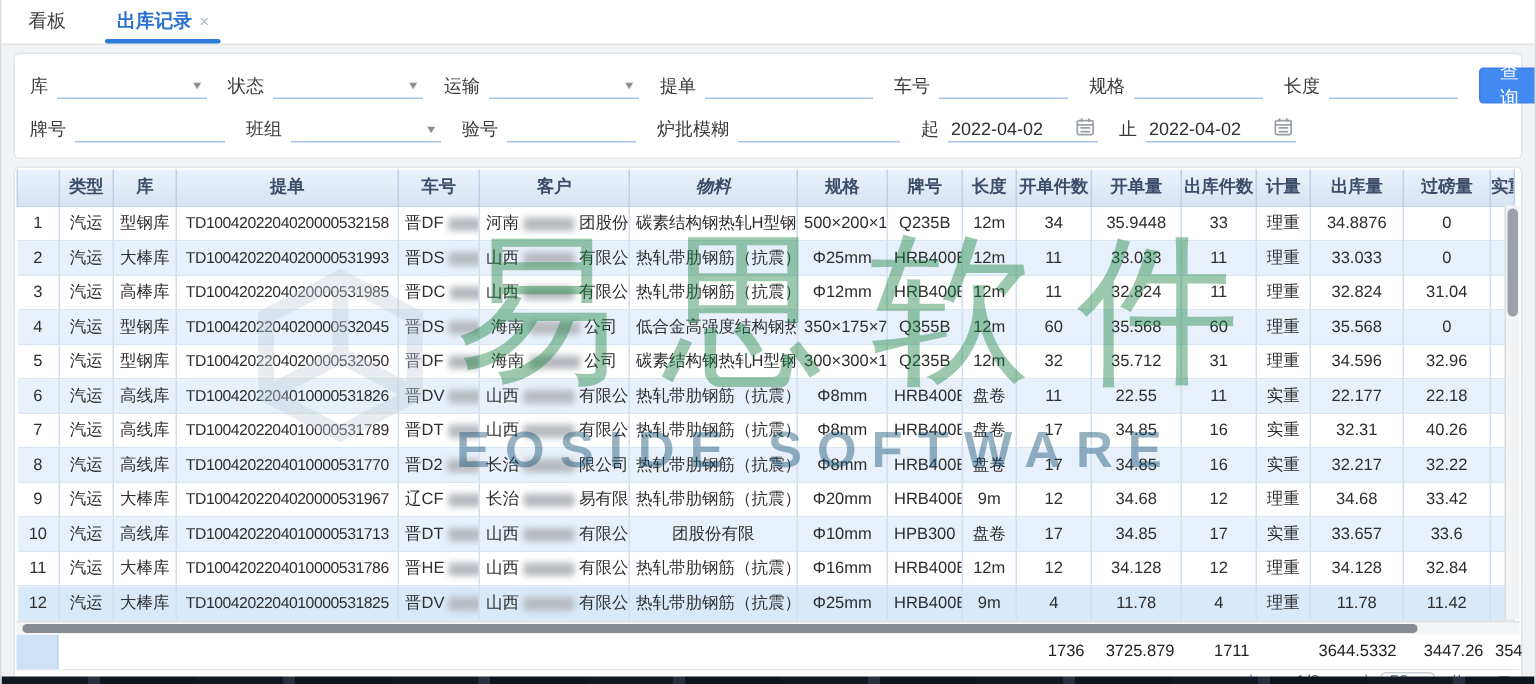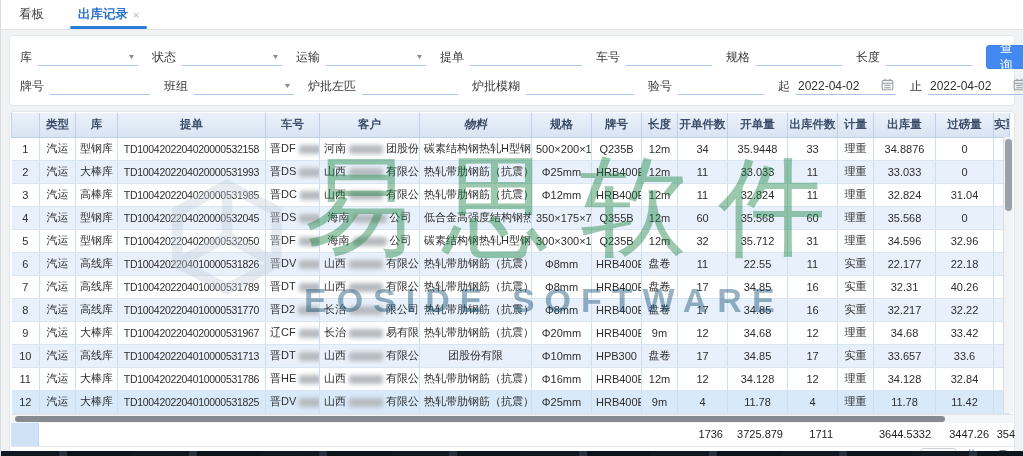--- a/index.html
+++ b/index.html
@@ -142,30 +142,26 @@
         <span class="flabel">牌号</span>
         <span class="fline" style="width: 100px;"></span>
       </div>
       <div class="fitem">
         <span class="flabel">班组</span>
         <span class="fline" style="width: 100px;">
           <span class="caret">▼</span>
         </span>
       </div>
       <div class="fitem">
-        <span class="flabel">炉批左匹</span>
-        <span class="fline" style="width: 96px;"></span>
+        <span class="flabel">验号</span>
+        <span class="fline" style="width: 86px;"></span>
       </div>
       <div class="fitem">
         <span class="flabel">炉批模糊</span>
         <span class="fline" style="width: 108px;"></span>
-      </div>
-      <div class="fitem">
-        <span class="flabel">验号</span>
-        <span class="fline" style="width: 86px;"></span>
       </div>
       <div class="fitem">
         <span class="flabel">起</span>
         <span class="fline date" style="width: 100px;">
           <span>2022-04-02</span>
           <span><svg class="cal-icon" viewBox="0 0 16 16">
               <g fill="none" stroke="#9aa0a8" stroke-width="1.4">
                 <rect x="1.5" y="3" width="13" height="11.5" rx="1.5"></rect>
                 <line x1="1.5" y1="6.5" x2="14.5" y2="6.5"></line>
                 <line x1="5" y1="1" x2="5" y2="4"></line>

